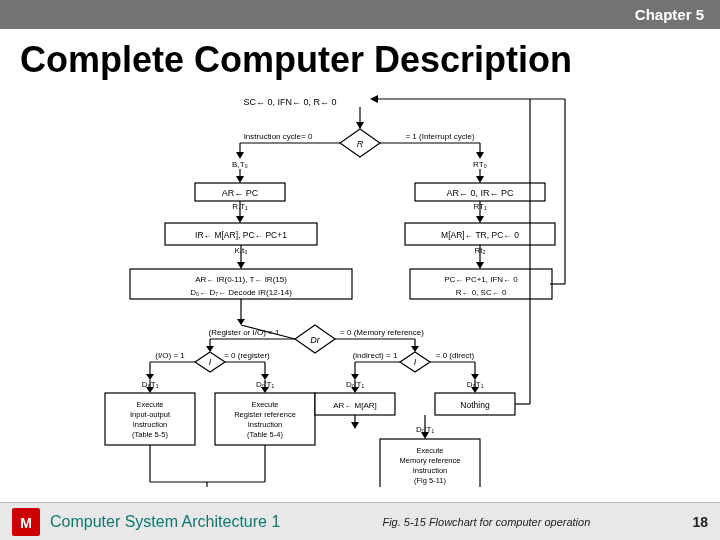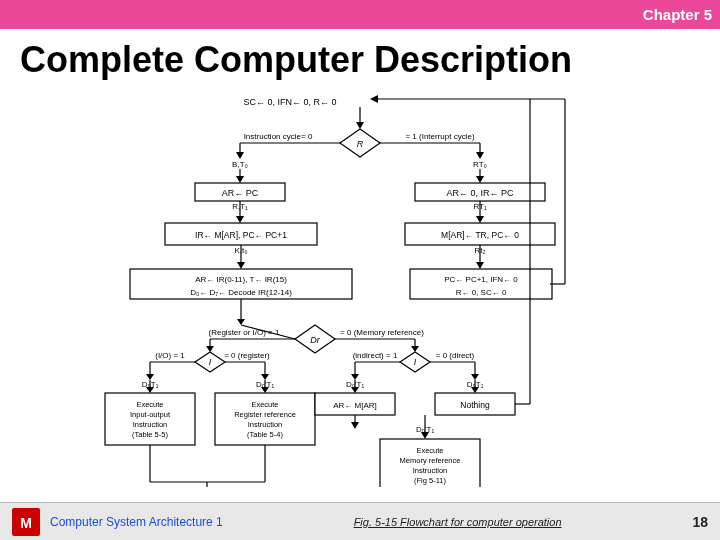--- a/index.html
+++ b/index.html
@@ -5,24 +5,24 @@
     * { margin: 0; padding: 0; box-sizing: border-box; }
     body {
       width: 720px;
       height: 540px;
       background: #fff;
       font-family: Arial, sans-serif;
       overflow: hidden;
       position: relative;
     }
     #header {
-      background: #ec4899;
+      background: #737373;
       color: #fff;
       text-align: right;
-      padding: 6px 8px;
+      padding: 6px 16px;
       font-size: 15px;
       font-weight: bold;
     }
     #title {
       font-size: 36px;
       font-weight: bold;
       padding: 10px 20px 6px 20px;
       color: #000;
     }
     #diagram-area {
@@ -51,30 +51,29 @@
     #footer-left {
       display: flex;
       align-items: center;
       gap: 10px;
     }
     #footer-logo {
       width: 28px;
       height: 28px;
     }
     #footer-title {
-      font-size: 12px;
-      color: #1d4ed8;
+      font-size: 16px;
+      color: #0f766e;
     }
     #footer-caption {
       font-size: 11px;
       font-style: italic;
       color: #222;
       flex: 1;
       text-align: center;
-      text-decoration: underline;
     }
     #footer-page {
       font-size: 14px;
       font-weight: bold;
       color: #222;
     }
   </style>
 </head>
 <body>
 

